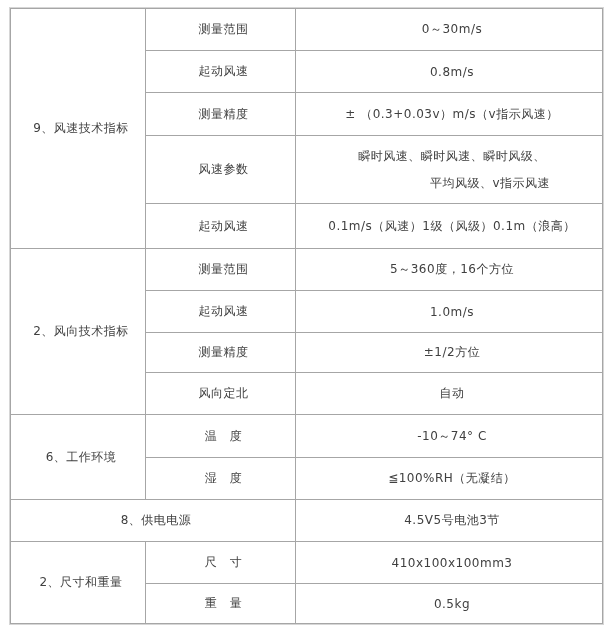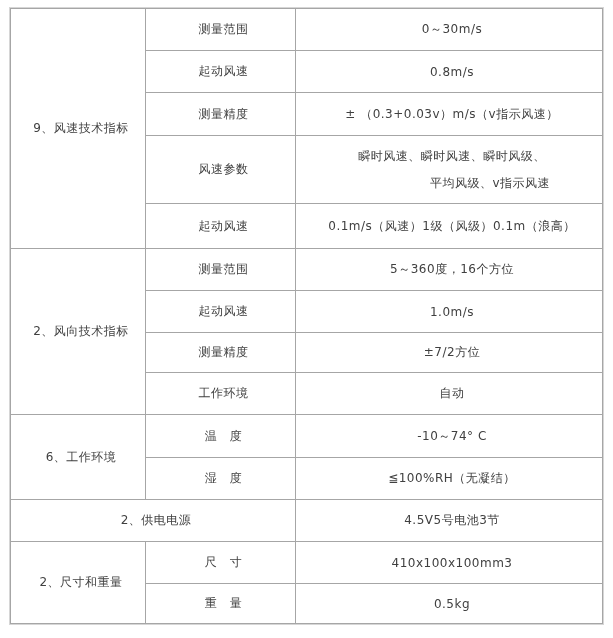--- a/index.html
+++ b/index.html
@@ -76,39 +76,39 @@
         <td rowspan="4">2、风向技术指标</td>
         <td>测量范围</td>
         <td>5～360度，16个方位</td>
       </tr>
       <tr class="h42">
         <td>起动风速</td>
         <td>1.0m/s</td>
       </tr>
       <tr class="h40">
         <td>测量精度</td>
-        <td>±7/2方位</td>
+        <td>±1/2方位</td>
       </tr>
       <tr class="h42">
-        <td>工作环境</td>
+        <td>风向定北</td>
         <td>自动</td>
       </tr>
 
       <tr class="h43">
         <td rowspan="2">6、工作环境</td>
         <td>温　度</td>
         <td>-10～74° C</td>
       </tr>
       <tr class="h42">
         <td>湿　度</td>
         <td>≦100%RH（无凝结）</td>
       </tr>
 
       <tr class="h42">
-        <td colspan="2">2、供电电源</td>
+        <td colspan="2">8、供电电源</td>
         <td>4.5V5号电池3节</td>
       </tr>
 
       <tr class="h42">
         <td rowspan="2">2、尺寸和重量</td>
         <td>尺　寸</td>
         <td>410x100x100mm3</td>
       </tr>
       <tr class="h40">
         <td>重　量</td>

